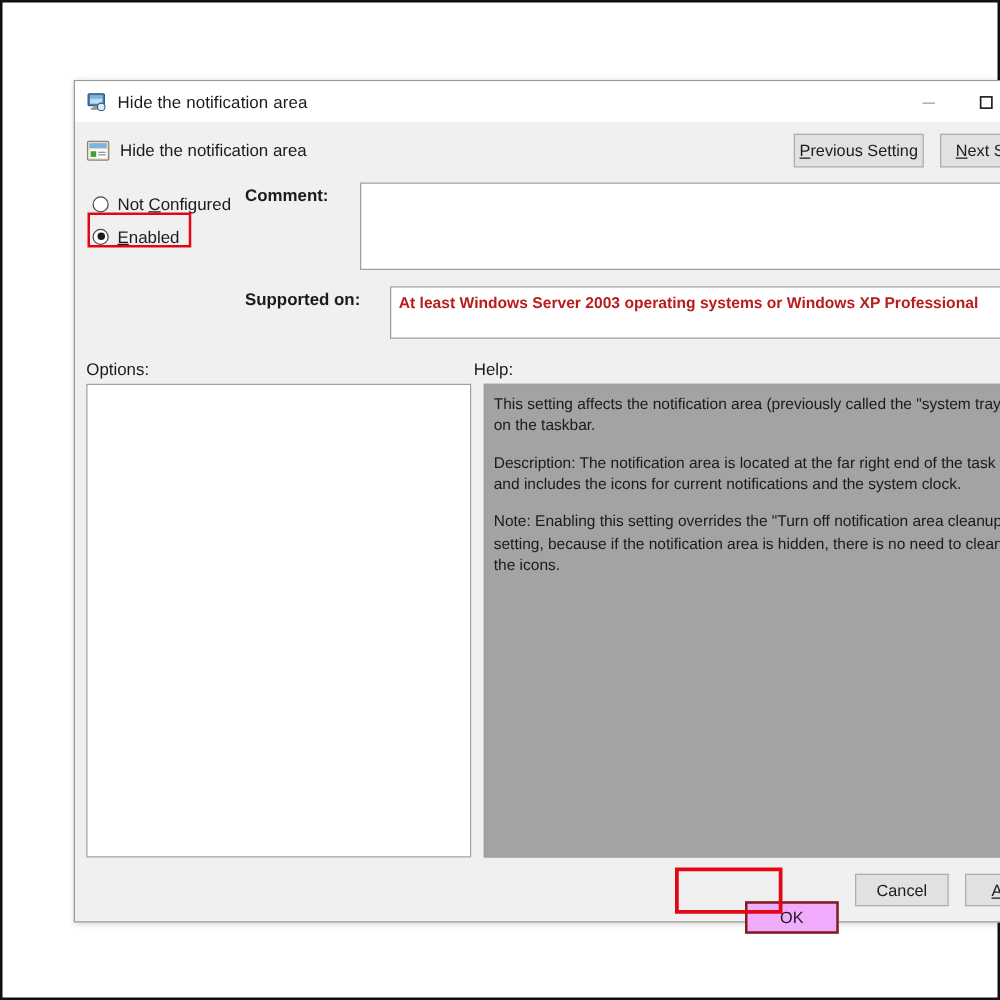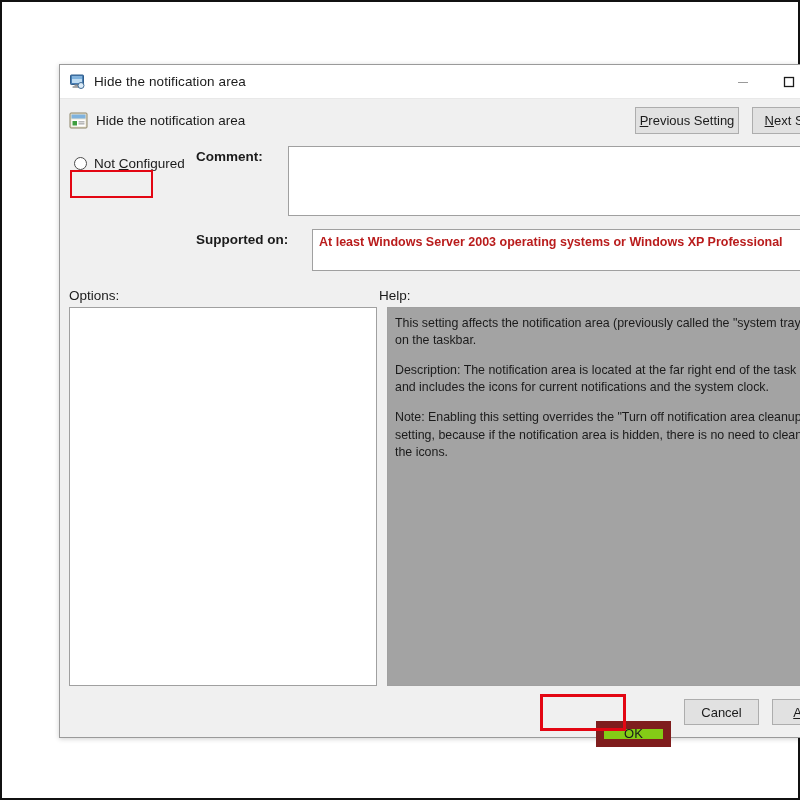--- a/index.html
+++ b/index.html
@@ -278,22 +278,22 @@
     align-items: center;
     justify-content: flex-end;
     padding-right: 11px;
     position: relative;
   }
   .btn-footer {
     width: 75px; height: 26px;
     margin-left: 13px;
   }
   .btn-ok {
-    border: 8px solid #7f1d1d;
-    background: #84cc16;
+    border: 2px solid #7f1d1d;
+    background: #f0abfc;
     margin-top: 43px;
   }
   .hl-ok {
     position: absolute;
     right: 232px; top: 7px;
     width: 86px; height: 37px;
     border: 3px solid #e30613;
     box-sizing: border-box;
     pointer-events: none;
   }
@@ -361,20 +361,24 @@
 
     <div class="body">
 
       <div class="top-block">
 
         <div class="radios">
           <div class="radio-row">
             <span class="radio-mark"></span>
             <span class="radio-label"><span>Not </span><span class="acc">C</span><span>onfigured</span></span>
           </div>
+          <div class="radio-row">
+            <span class="radio-mark on"></span>
+            <span class="radio-label"><span></span><span class="acc">E</span><span>nabled</span></span>
+          </div>
           <div class="hl-red hl-enabled"></div>
         </div>
 
         <div class="fields">
           <div class="field-row">
             <span class="field-label">Comment:</span>
             <div class="textbox comment-box">
               <div class="tb-content"></div>
               <div class="tb-scroll">
                 <span class="arrow">∧</span>

